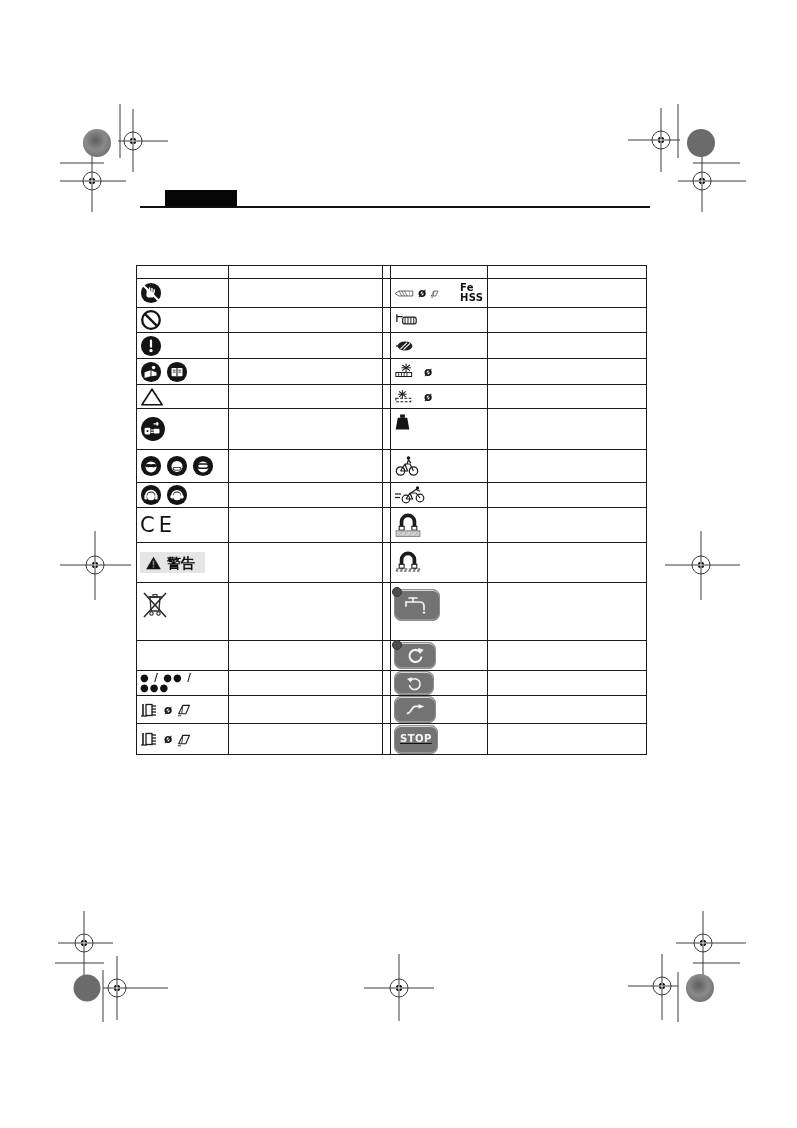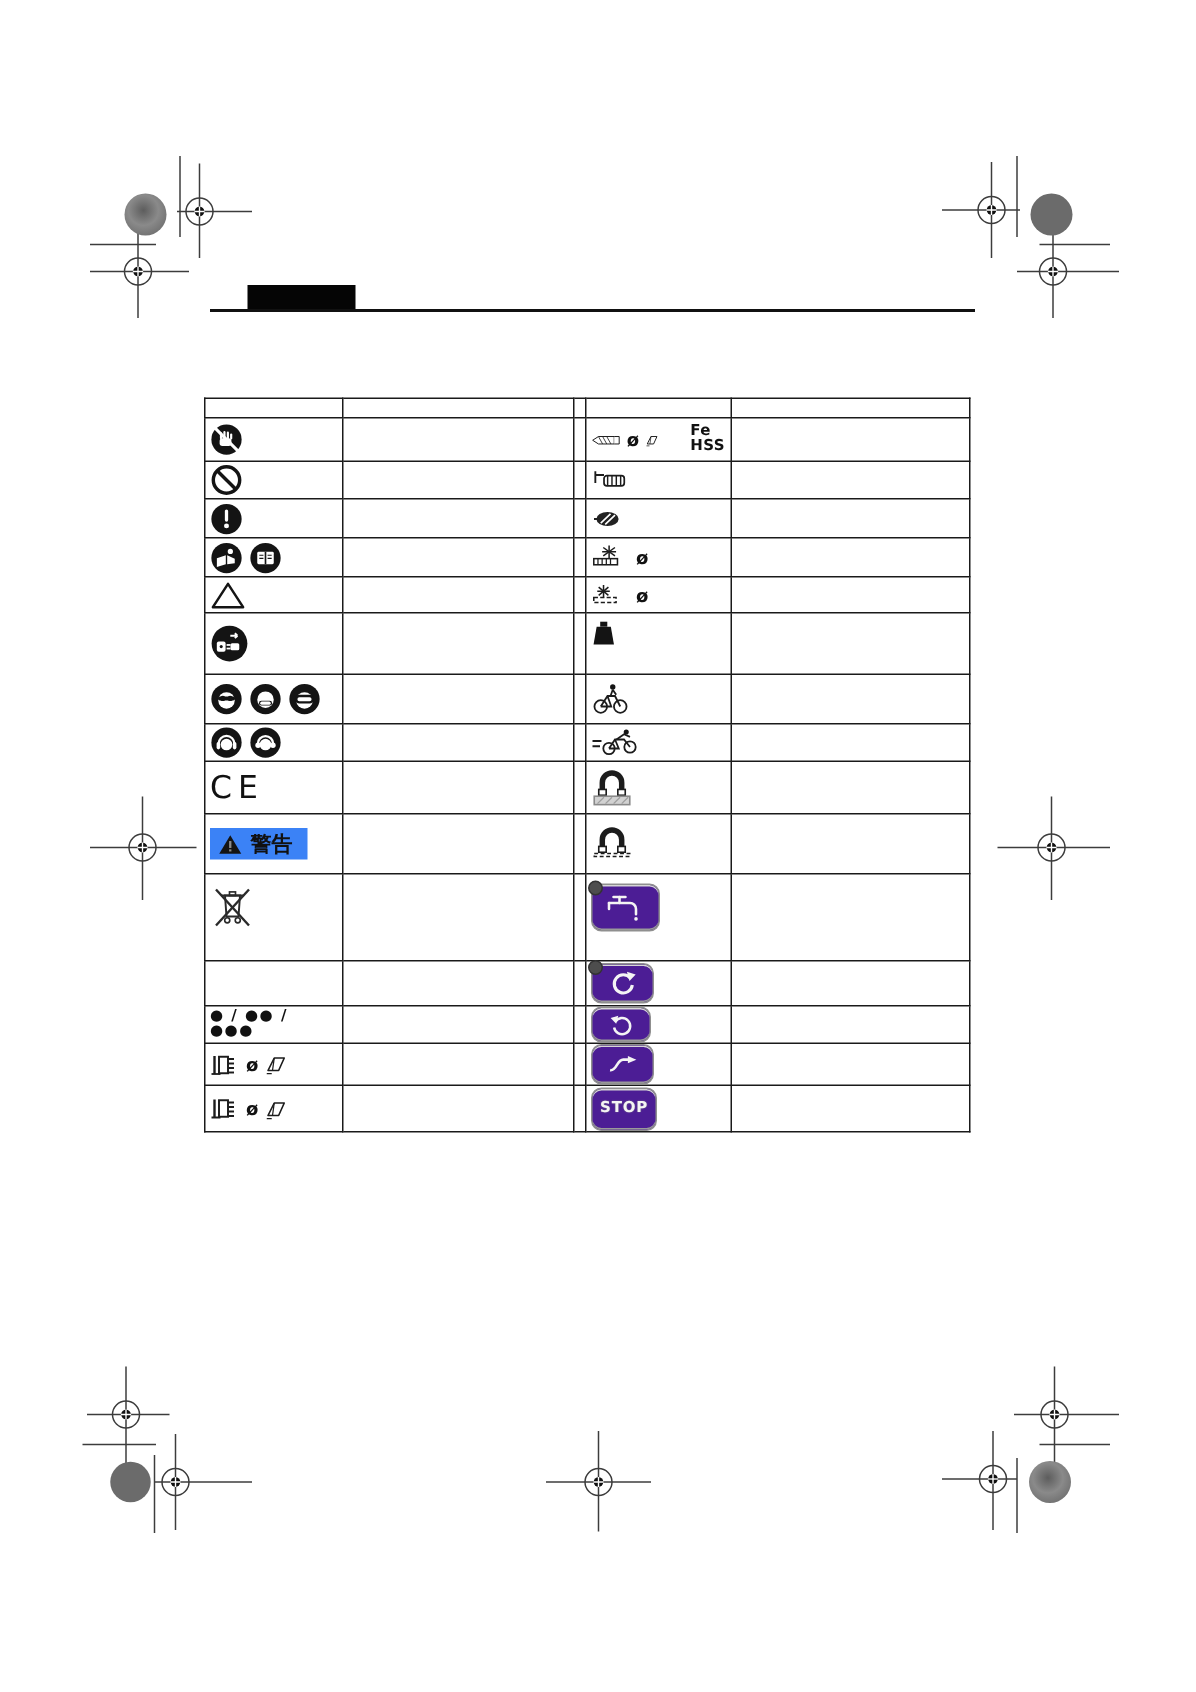--- a/index.html
+++ b/index.html
@@ -20,27 +20,27 @@
   .r5 td{height:23px;} .r6 td{height:36px;} .r7 td{height:32px;} .r8 td{height:24px;}
   .r9 td{height:34px;text-align:right;} .r10 td{height:39px;} .r11 td{height:51px;} .r12 td{height:29px;}
   .r13 td{height:24px;} .r14 td{height:27px;} .r15 td{height:30px;}
 
   .i22{width:22px;height:22px;} .i26{width:26px;height:26px;}
   .i20{width:20px;height:20px;}
   .dia{font-size:12px;font-weight:bold;line-height:1;color:#111;}
   .fehss{font-size:10px;font-weight:bold;line-height:1;letter-spacing:.3px;color:#111;margin-left:16px;}
   .ce{font-size:21px;line-height:1;letter-spacing:4px;color:#111;}
   .dots{font-size:10px;font-weight:bold;letter-spacing:1px;color:#111;line-height:1;}
-  .warnbadge{display:inline-flex;align-items:center;gap:5px;background:#3b82f6;
+  .warnbadge{display:inline-flex;align-items:center;gap:5px;background:#e5e5e5;
              padding:2px 10px 2px 5px;height:17px;}
   .warnbadge .cn{font-size:14px;font-weight:bold;color:#111;line-height:1;
                  font-family:"DejaVu Sans","Liberation Sans",sans-serif;}
-  .btn{position:relative;width:40px;height:25px;background:#4c1d95;border:1px solid #8f8f8f;
+  .btn{position:relative;width:40px;height:25px;background:#737373;border:1px solid #8f8f8f;
        border-radius:7px;display:inline-flex;align-items:center;justify-content:center;
-       box-shadow:inset 0 1px 0 #d6d6d6, inset 0 -1px 0 #9a9a9a;}
+       box-shadow:inset 0 1px 0 #d6d6d6, inset 0 -1px 0 #9a9a9a;text-decoration:underline;}
   .btn.big{width:44px;height:30px;}
   .btn .led{position:absolute;left:-3px;top:-3px;width:8px;height:8px;border-radius:50%;
             background:#4d4d4d;border:1px solid #333;}
   .btn .stoptxt{color:#f4f4f4;font-size:10px;font-weight:bold;letter-spacing:.5px;
             text-shadow:0 0 1px #888;}
 </style>
 </head>
 <body>
 
 <div class="page">

